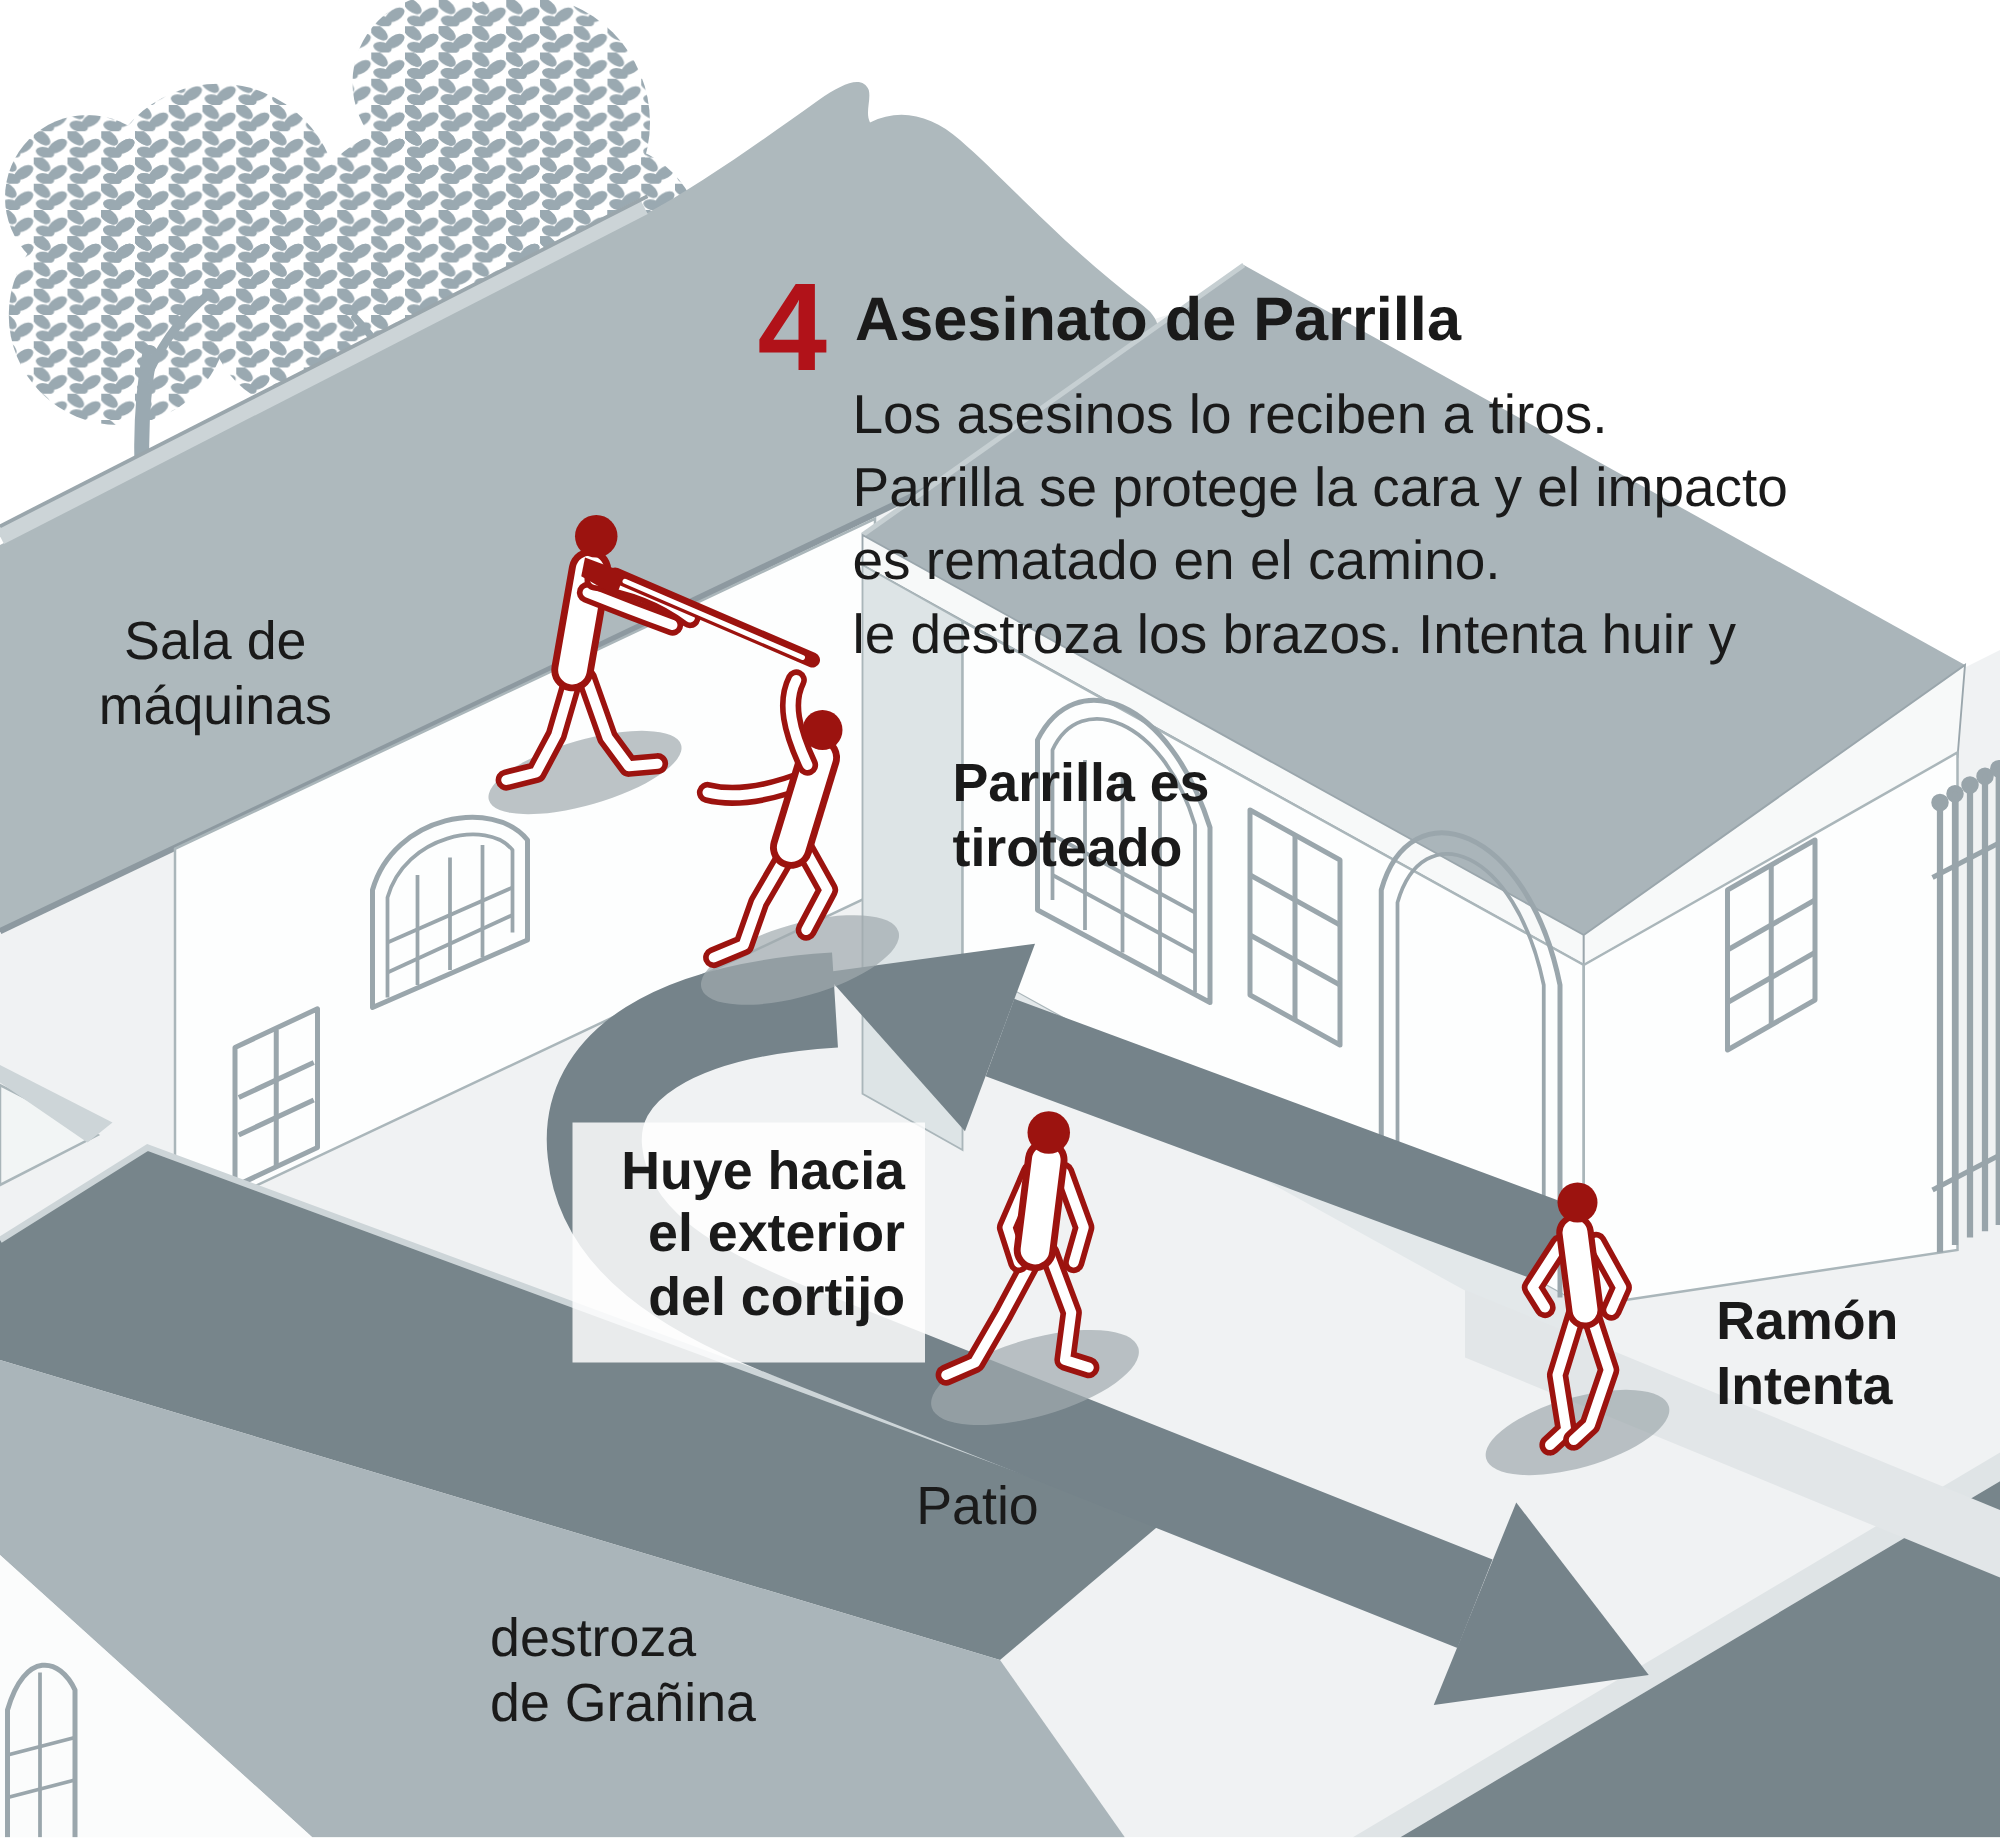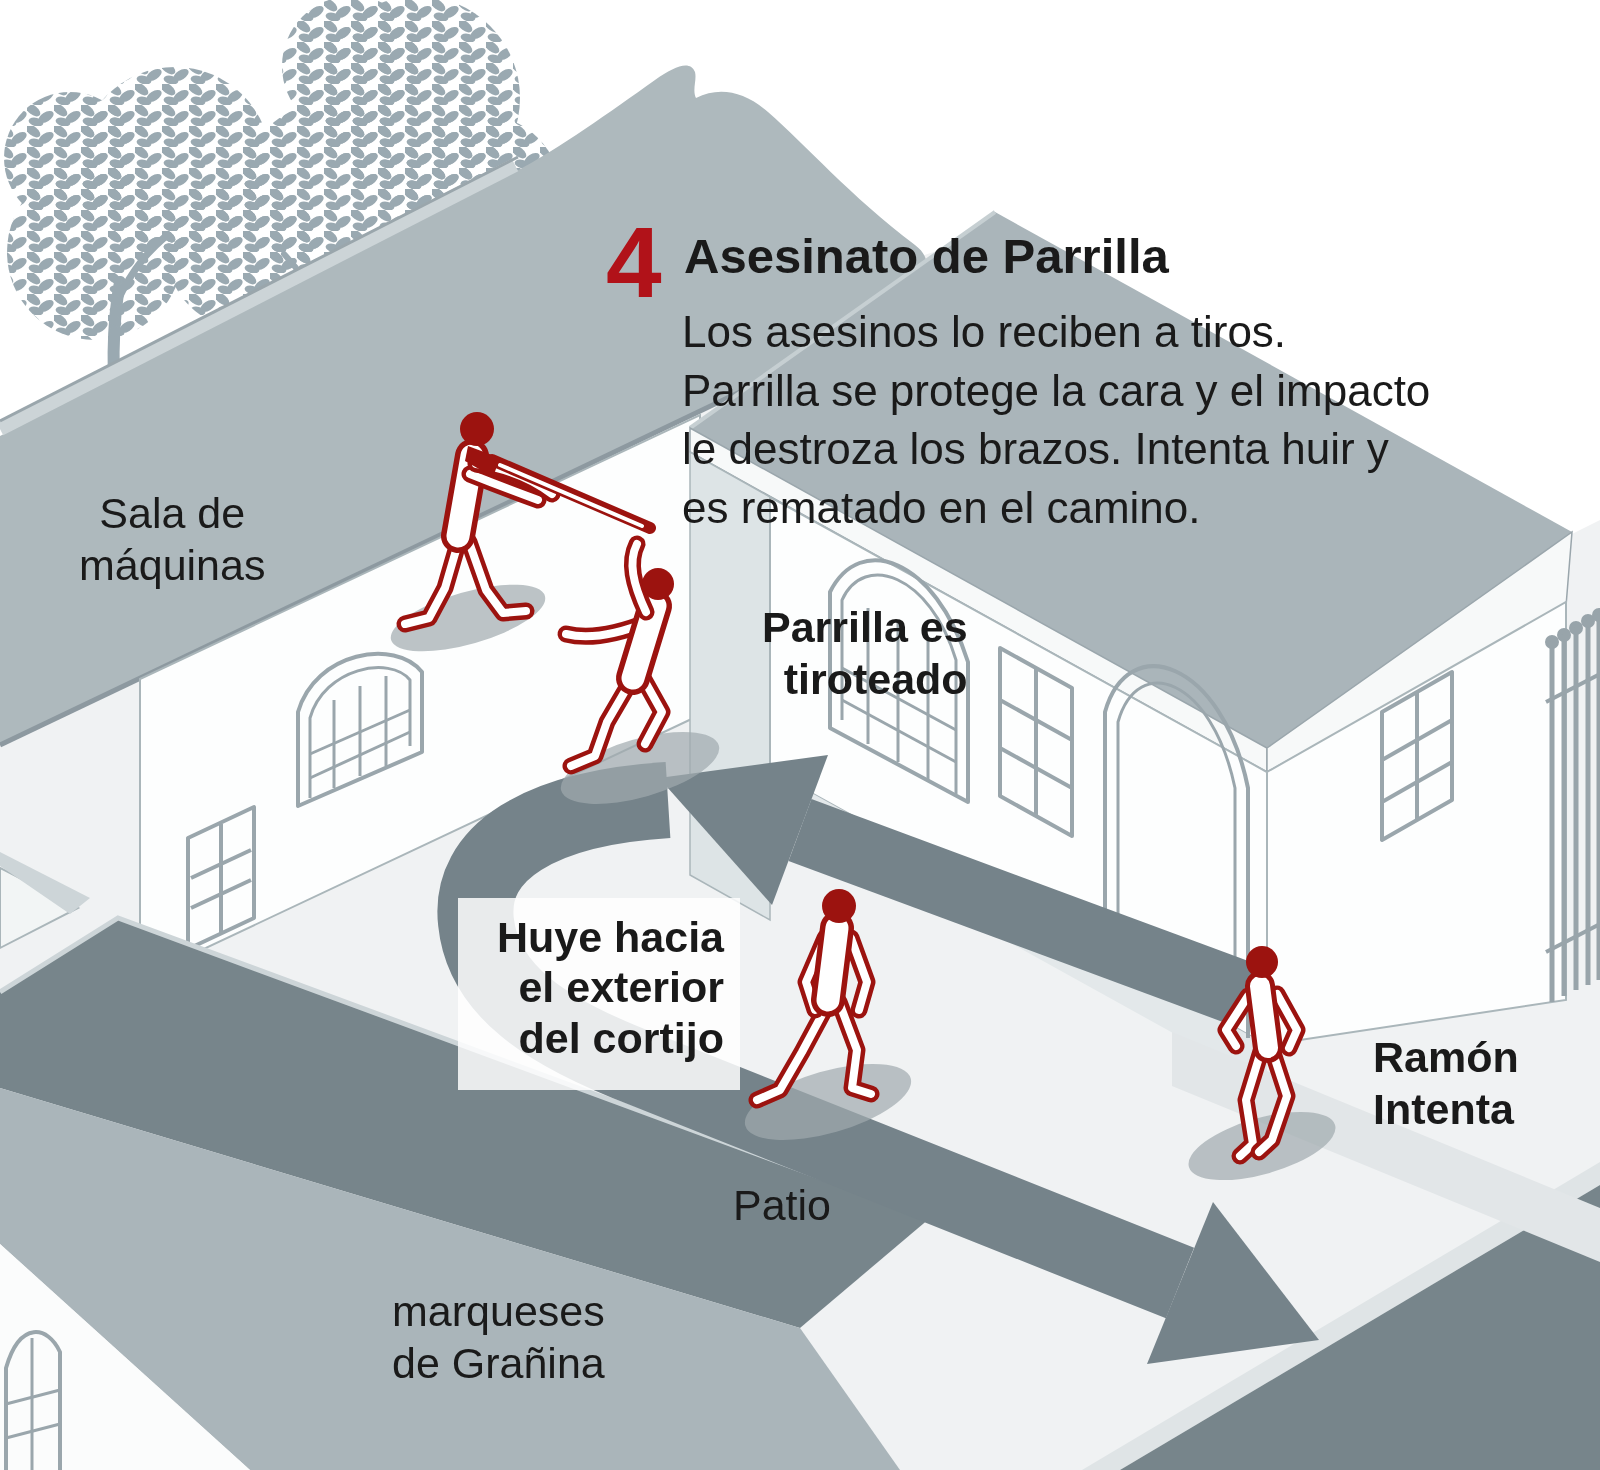--- a/index.html
+++ b/index.html
@@ -236,45 +236,45 @@
         <path class="wts" d="M1260,986 L1268,1048"></path>
     <circle cx="1262" cy="962" r="16" fill="#9c130f"></circle>
   </g>
 </svg>
 
   <div id="titleNumber">4</div>
   <div id="titleText">Asesinato de Parrilla</div>
   <div id="desc">
     <div>Los asesinos lo reciben a tiros.</div>
     <div>Parrilla se protege la cara y el impacto</div>
+    <div>es rematado en el camino.</div>
     <div>le destroza los brazos. Intenta huir y</div>
-    <div>es rematado en el camino.</div>
   </div>
 
   <div class="lbl" style="left:79px;top:488px;text-align:center;">
     <div>Sala de</div>
     <div>máquinas</div>
   </div>
 
-  <div class="lbl bold" style="left:762px;top:602px;text-align:right;">
+  <div class="lbl bold" style="left:762px;top:602px;">
     <div>Parrilla es</div>
     <div>tiroteado</div>
   </div>
 
   <div id="huyeBox">
     <div>Huye hacia</div>
     <div>el exterior</div>
     <div>del cortijo</div>
   </div>
 
   <div class="lbl bold" style="left:1357px;top:1032px;margin-left:16px;">
     <div>Ramón</div>
     <div>Intenta</div>
   </div>
 
   <div class="lbl" style="left:733px;top:1180px;">Patio</div>
 
   <div class="lbl" style="left:392px;top:1286px;">
-    <div>marqueses</div>
+    <div>destroza</div>
     <div>de Grañina</div>
   </div>
 
 </div>
 
 </body></html>

